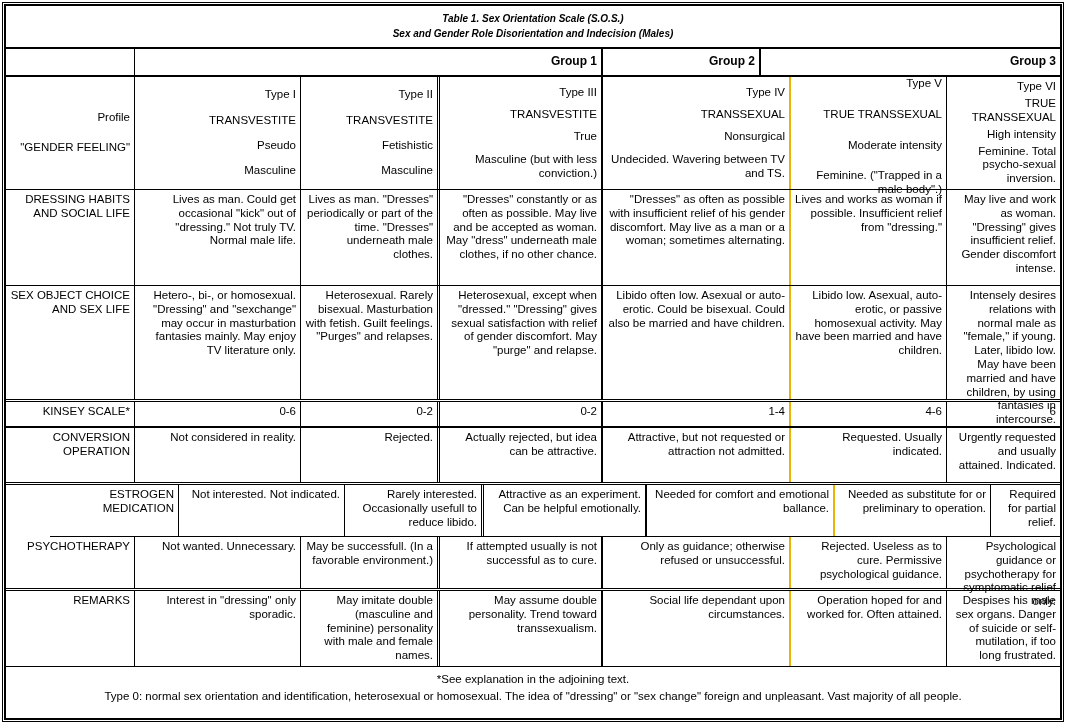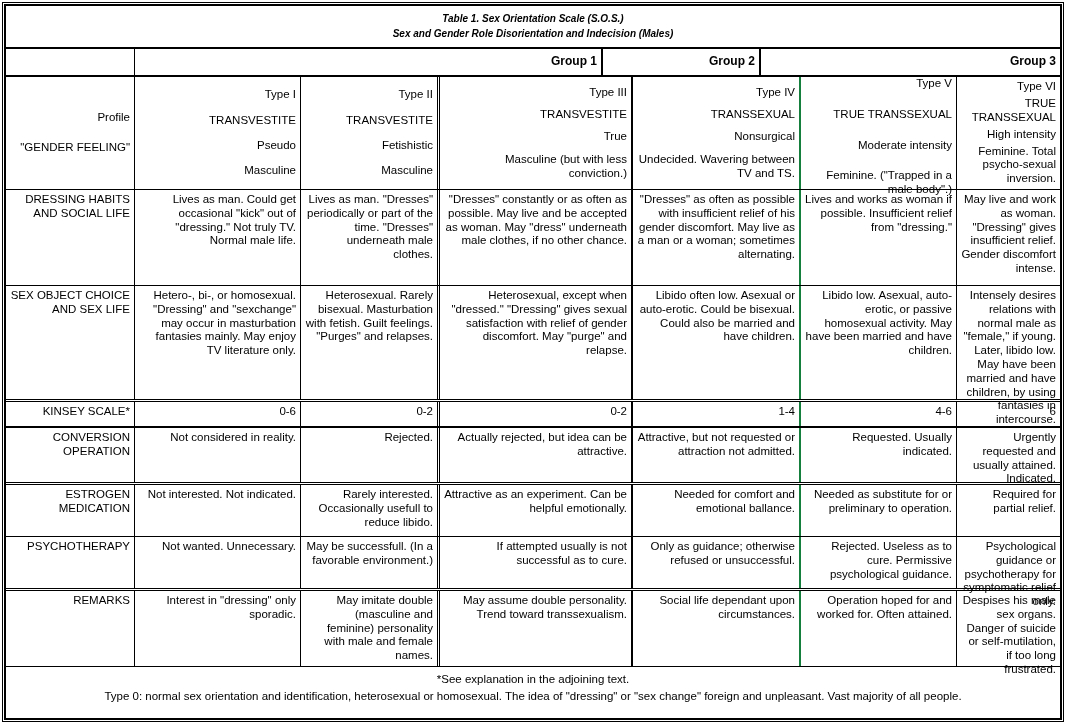--- a/index.html
+++ b/index.html
@@ -9,38 +9,38 @@
   .titleblock{border-bottom:2px solid #000;text-align:center;padding:5px 4px 6px 4px;}
   .titleblock div{font-size:10px;font-weight:bold;font-style:italic;line-height:1.5;}
   .row{display:flex;border-bottom:1px solid #000;align-items:stretch;}
   .row:last-child{border-bottom:none;}
   .bb2{border-bottom:2px solid #000;}
   .bbd{border-bottom:3px double #000;}
   .cell{box-sizing:border-box;padding:3px 4px;font-size:11.5px;line-height:1.2;text-align:right;border-right:1px solid #000;}
   .c0{width:129px;}
   .c1{width:166px;}
   .c2{width:136px;border-right:none;}
-  .c3{width:196px;border-left:3px double #000;border-right:2px solid #000;}
-  .c4{width:168px;border-right:2px solid #15803d;}
+  .c3{width:166px;border-left:3px double #000;border-right:2px solid #000;}
+  .c4{width:188px;border-right:2px solid #eab308;}
   .c5{width:156px;gap:17px;}
   .c6{flex:1;border-right:none;}
   
   .g0{width:129px;border-right:1px solid #000;}
   .g1{width:468px;border-right:2px solid #000;}
   .g2{width:158px;border-right:2px solid #000;}
   .g3{flex:1;border-right:none;}
   .grouprow{height:26px;}
   .grouprow .cell{font-weight:bold;font-size:12px;padding-top:5px;}
   .profilerow{height:112px;}
   .profilerow .cell{display:flex;flex-direction:column;justify-content:space-evenly;padding-top:0;padding-bottom:0;}
   .h-dress{height:95px;}
   .h-sexobj{height:113px;}
   .h-kinsey{height:24px;}
   .h-conv{height:54px;}
-  .h-estro{height:51px;}
+  .h-estro{height:51px;margin-left:44px;}
   .h-psych{height:51px;}
   .h-remarks{height:75px;}
   .footer{flex:1;padding:4px 6px;font-size:11.5px;line-height:1.45;text-align:center;}
 </style>
 </head>
 <body>
 
 <div class="outer">
   <div class="inner">
 

